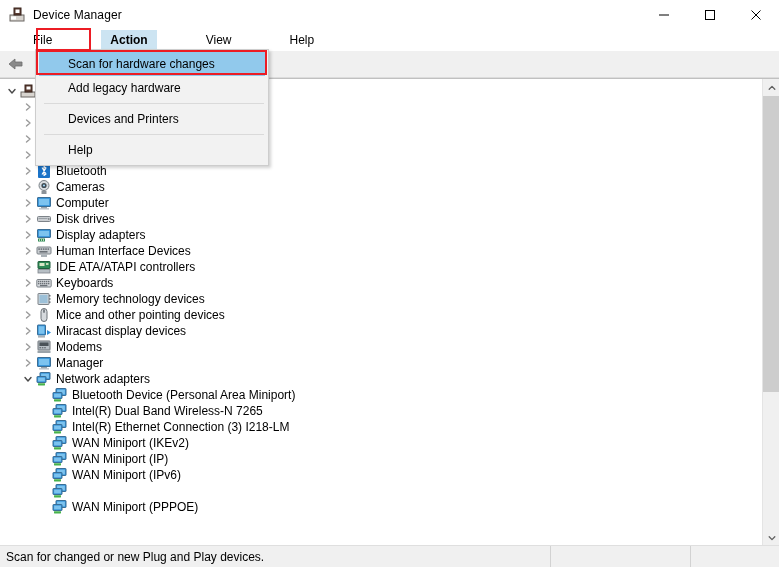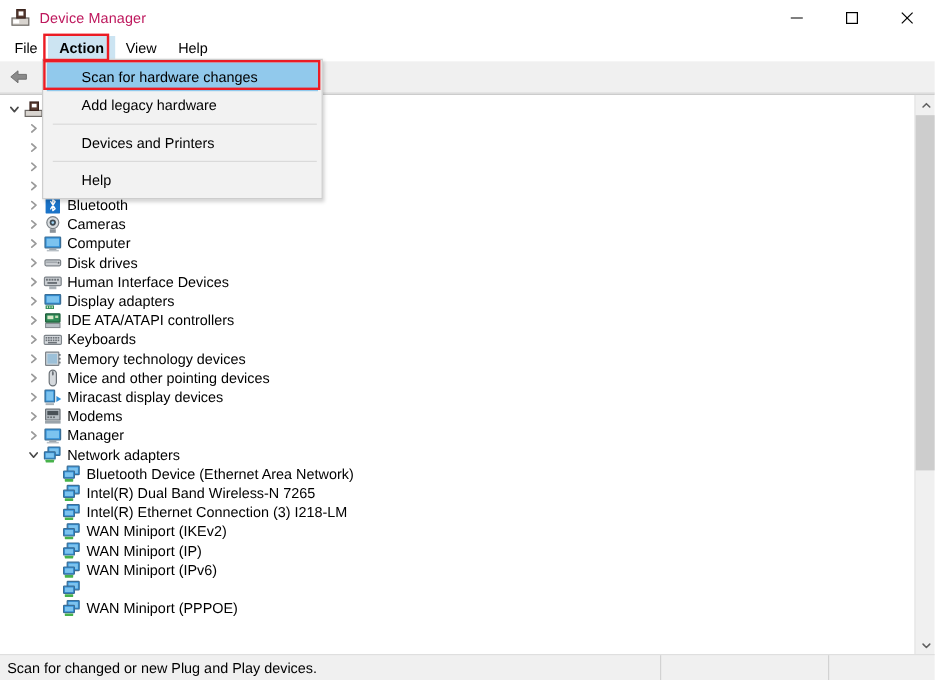--- a/index.html
+++ b/index.html
@@ -28,21 +28,21 @@
   .title-icon {
     width: 16px;
     height: 16px;
     margin-left: 9px;
     margin-right: 8px;
     position: relative;
     flex: none;
   }
   .title-text {
     font-size: 12px;
-    color: #be185d;
+    color: #000000;
     letter-spacing: 0.1px;
   }
   .win-controls {
     position: absolute;
     right: 0;
     top: 0;
     height: 30px;
     display: flex;
   }
   .win-btn {
@@ -56,23 +56,24 @@
     padding: 0;
   }
   .win-btn svg { display: block; }
 
   
   .menubar {
     height: 21px;
     background: #ffffff;
     display: flex;
     align-items: flex-end;
-    padding-left: 3px;
+    padding-left: 24px;
     position: relative;
     z-index: 5;
+    gap: 40px;
   }
   .menu-item {
     font-size: 12px;
     padding: 3px 9px 4px 9px;
     color: #000;
     line-height: 14px;
     white-space: nowrap;
   }
   .menu-item.active {
     background: #cce4f2;
@@ -441,50 +442,50 @@
     </div>
 
     <div class="row lvl1">
       <span class="chev">
         <svg width="10" height="10" viewBox="0 0 10 10">
             <path d="M3.5 2 L7 5 L3.5 8" fill="none" stroke="#9a9a9a" stroke-width="1.4" stroke-linecap="round" stroke-linejoin="round"></path>
           </svg>
       </span>
       <span class="ico">
         <svg width="16" height="16" viewBox="0 0 16 16">
+          <rect x="1.5" y="2.5" width="13" height="8" rx="0.5" fill="#2f8fd8" stroke="#3a6e96" stroke-width="1"></rect>
+          <rect x="2.8" y="3.8" width="10.4" height="5.4" fill="#7cc3ef"></rect>
+          <rect x="2" y="11.5" width="7" height="3" fill="#2e8b57"></rect>
+          <rect x="3" y="12.2" width="1" height="1.6" fill="#d8e8c8"></rect>
+          <rect x="5" y="12.2" width="1" height="1.6" fill="#d8e8c8"></rect>
+          <rect x="7" y="12.2" width="1" height="1.6" fill="#d8e8c8"></rect>
+        </svg>
+      </span>
+      <span class="label">Display adapters</span>
+    </div>
+
+    <div class="row lvl1">
+      <span class="chev">
+        <svg width="10" height="10" viewBox="0 0 10 10">
+            <path d="M3.5 2 L7 5 L3.5 8" fill="none" stroke="#9a9a9a" stroke-width="1.4" stroke-linecap="round" stroke-linejoin="round"></path>
+          </svg>
+      </span>
+      <span class="ico">
+        <svg width="16" height="16" viewBox="0 0 16 16">
           <rect x="1" y="4" width="14" height="7" rx="1" fill="#c9cdd1" stroke="#7d8389" stroke-width="1"></rect>
           <rect x="2.3" y="5.3" width="1.6" height="1.6" fill="#6b7177"></rect>
           <rect x="4.6" y="5.3" width="1.6" height="1.6" fill="#6b7177"></rect>
           <rect x="6.9" y="5.3" width="1.6" height="1.6" fill="#6b7177"></rect>
           <rect x="9.2" y="5.3" width="1.6" height="1.6" fill="#6b7177"></rect>
           <rect x="11.5" y="5.3" width="1.6" height="1.6" fill="#6b7177"></rect>
           <rect x="3.5" y="8" width="8" height="1.6" fill="#6b7177"></rect>
           <rect x="5" y="11.5" width="6" height="2.5" fill="#aab1b7"></rect>
         </svg>
       </span>
       <span class="label">Human Interface Devices</span>
-    </div>
-
-    <div class="row lvl1">
-      <span class="chev">
-        <svg width="10" height="10" viewBox="0 0 10 10">
-            <path d="M3.5 2 L7 5 L3.5 8" fill="none" stroke="#9a9a9a" stroke-width="1.4" stroke-linecap="round" stroke-linejoin="round"></path>
-          </svg>
-      </span>
-      <span class="ico">
-        <svg width="16" height="16" viewBox="0 0 16 16">
-          <rect x="1.5" y="2.5" width="13" height="8" rx="0.5" fill="#2f8fd8" stroke="#3a6e96" stroke-width="1"></rect>
-          <rect x="2.8" y="3.8" width="10.4" height="5.4" fill="#7cc3ef"></rect>
-          <rect x="2" y="11.5" width="7" height="3" fill="#2e8b57"></rect>
-          <rect x="3" y="12.2" width="1" height="1.6" fill="#d8e8c8"></rect>
-          <rect x="5" y="12.2" width="1" height="1.6" fill="#d8e8c8"></rect>
-          <rect x="7" y="12.2" width="1" height="1.6" fill="#d8e8c8"></rect>
-        </svg>
-      </span>
-      <span class="label">Display adapters</span>
     </div>
 
     <div class="row lvl1">
       <span class="chev">
         <svg width="10" height="10" viewBox="0 0 10 10">
             <path d="M3.5 2 L7 5 L3.5 8" fill="none" stroke="#9a9a9a" stroke-width="1.4" stroke-linecap="round" stroke-linejoin="round"></path>
           </svg>
       </span>
       <span class="ico">
         <svg width="16" height="16" viewBox="0 0 16 16">
@@ -632,21 +633,21 @@
     <div class="row lvl2">
       <span class="ico">
         <svg width="16" height="16" viewBox="0 0 16 16">
           <rect x="4" y="1.5" width="10" height="7" rx="0.5" fill="#2f8fd8" stroke="#3a6e96" stroke-width="1"></rect>
           <rect x="5.1" y="2.6" width="7.8" height="4.8" fill="#7cc3ef"></rect>
           <rect x="1" y="5.5" width="9" height="6" rx="0.5" fill="#2f8fd8" stroke="#3a6e96" stroke-width="1"></rect>
           <rect x="2.1" y="6.6" width="6.8" height="3.8" fill="#7cc3ef"></rect>
           <rect x="2" y="12.2" width="7" height="2.2" rx="0.4" fill="#47b24b"></rect>
         </svg>
       </span>
-      <span class="label">Bluetooth Device (Ethernet Area Network)</span>
+      <span class="label">Bluetooth Device (Personal Area Miniport)</span>
     </div>
     <div class="row lvl2">
       <span class="ico">
         <svg width="16" height="16" viewBox="0 0 16 16">
           <rect x="4" y="1.5" width="10" height="7" rx="0.5" fill="#2f8fd8" stroke="#3a6e96" stroke-width="1"></rect>
           <rect x="5.1" y="2.6" width="7.8" height="4.8" fill="#7cc3ef"></rect>
           <rect x="1" y="5.5" width="9" height="6" rx="0.5" fill="#2f8fd8" stroke="#3a6e96" stroke-width="1"></rect>
           <rect x="2.1" y="6.6" width="6.8" height="3.8" fill="#7cc3ef"></rect>
           <rect x="2" y="12.2" width="7" height="2.2" rx="0.4" fill="#47b24b"></rect>
         </svg>

